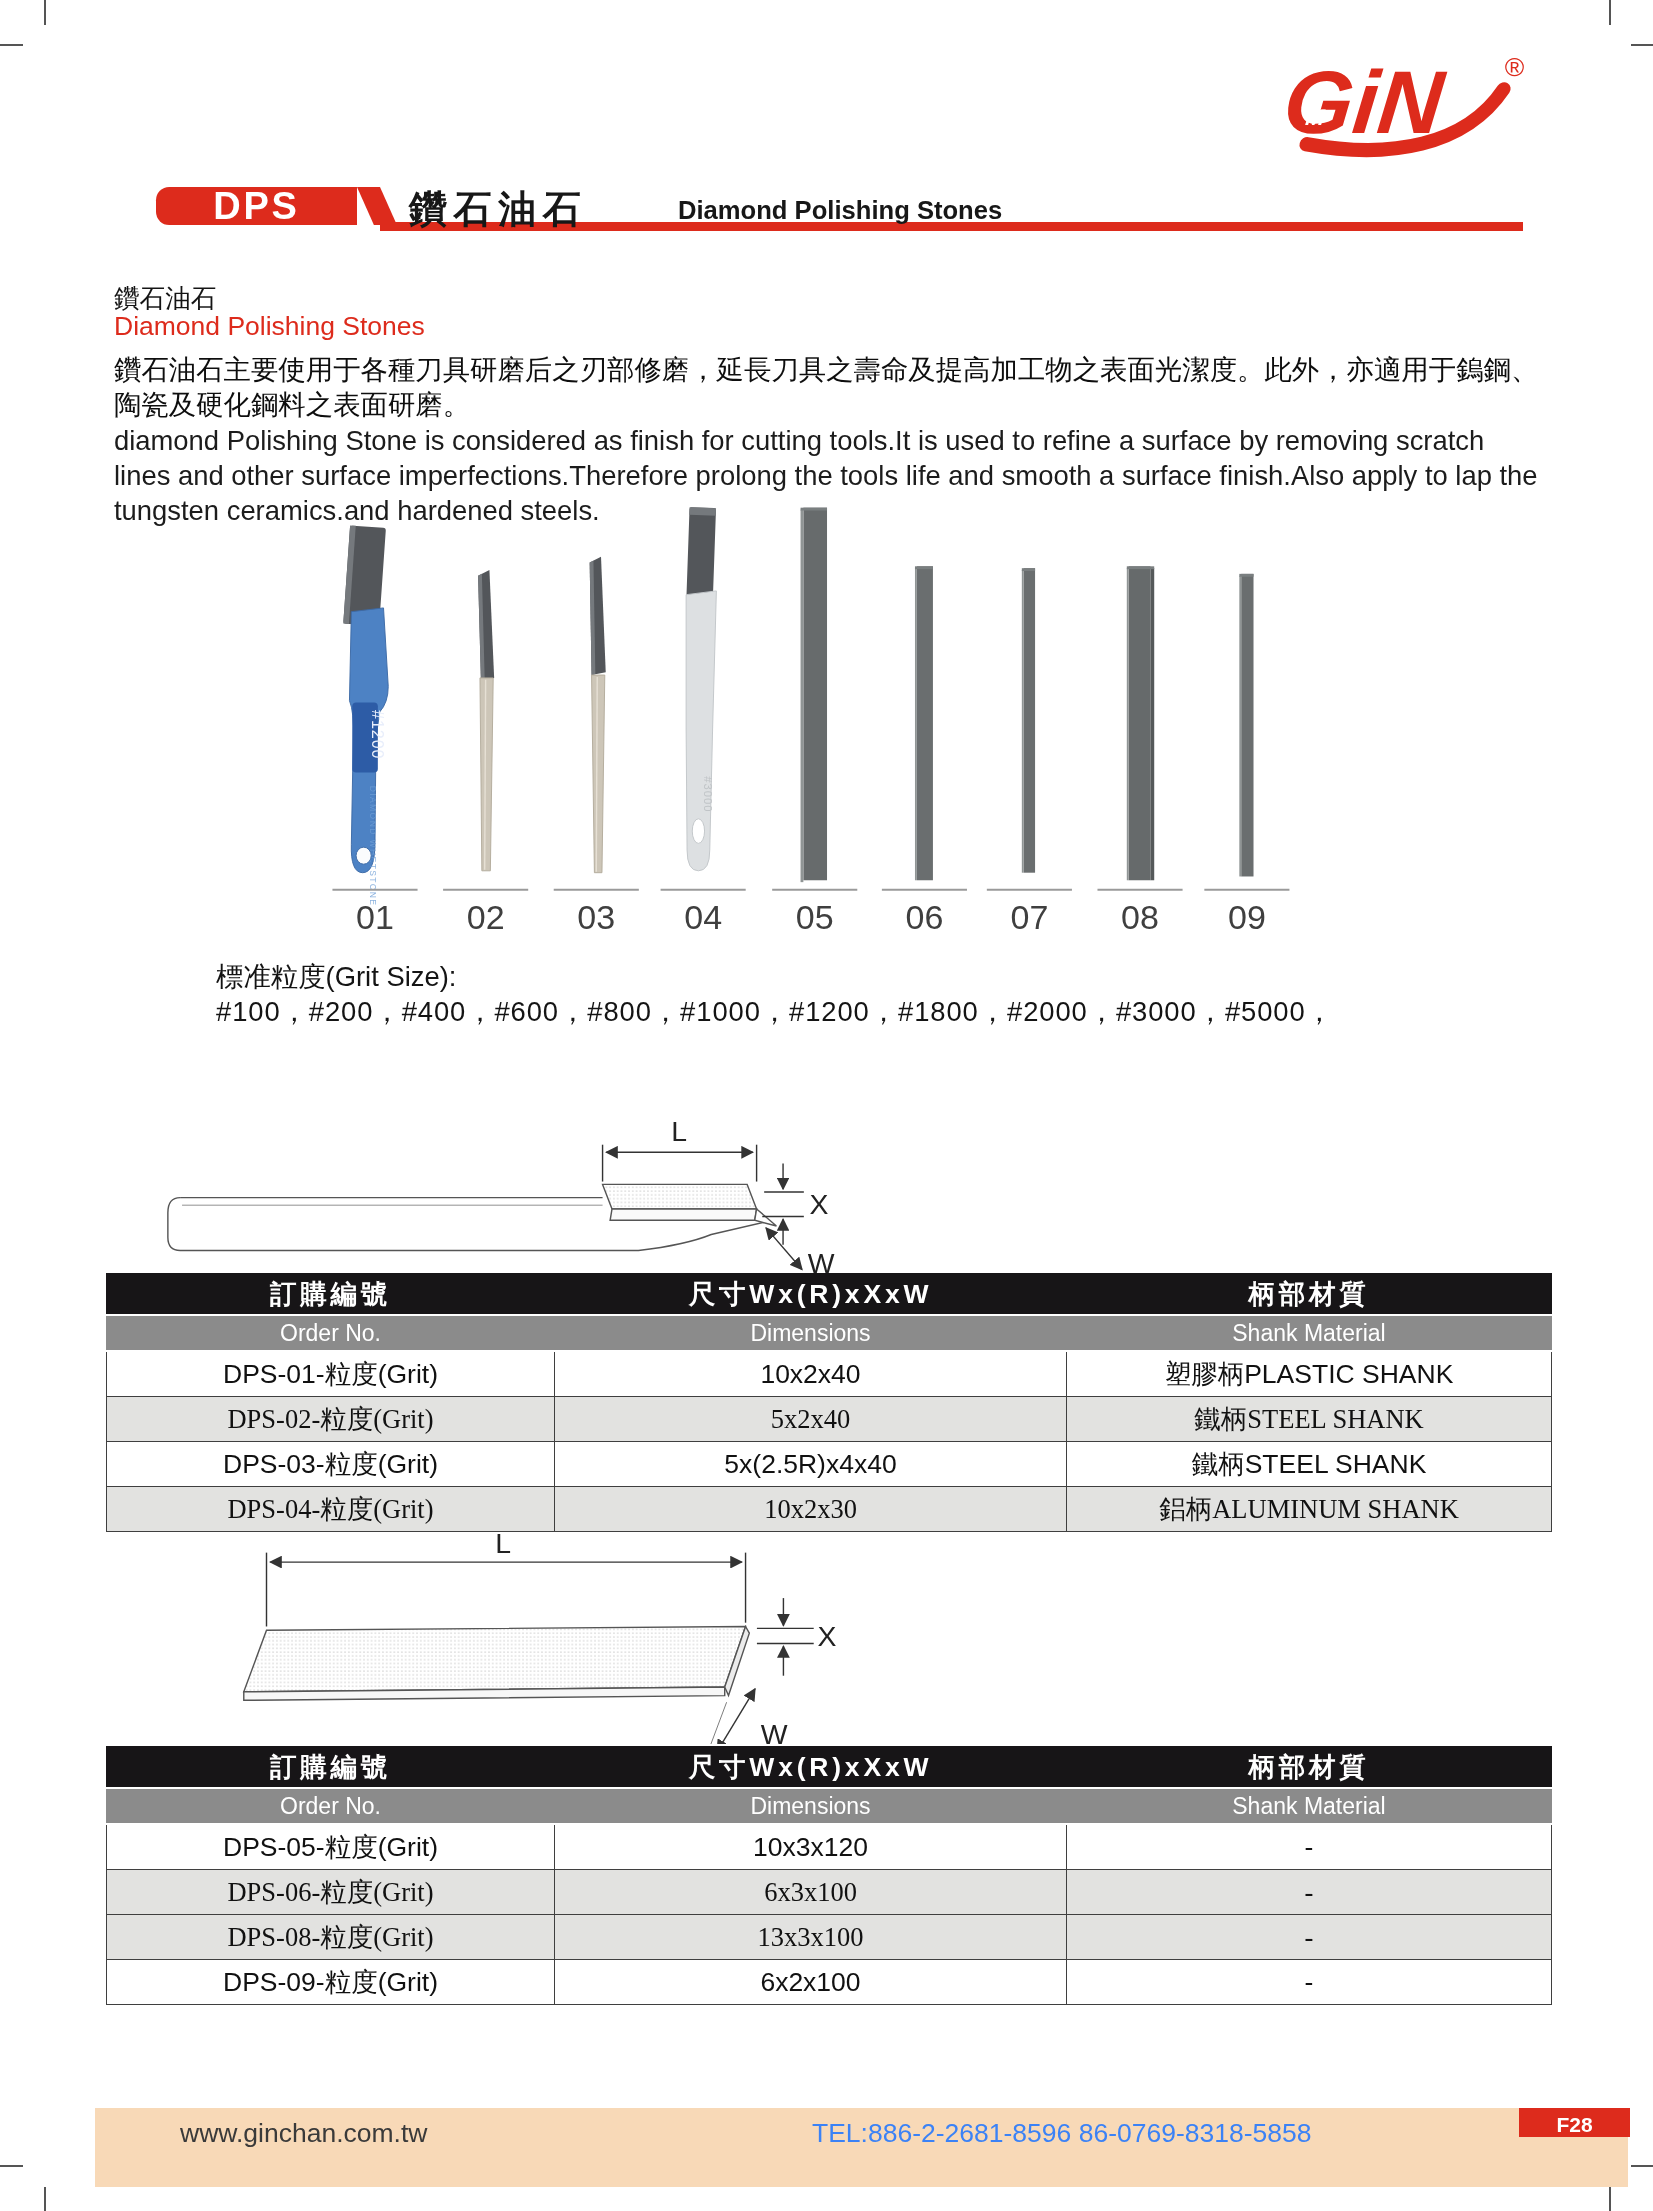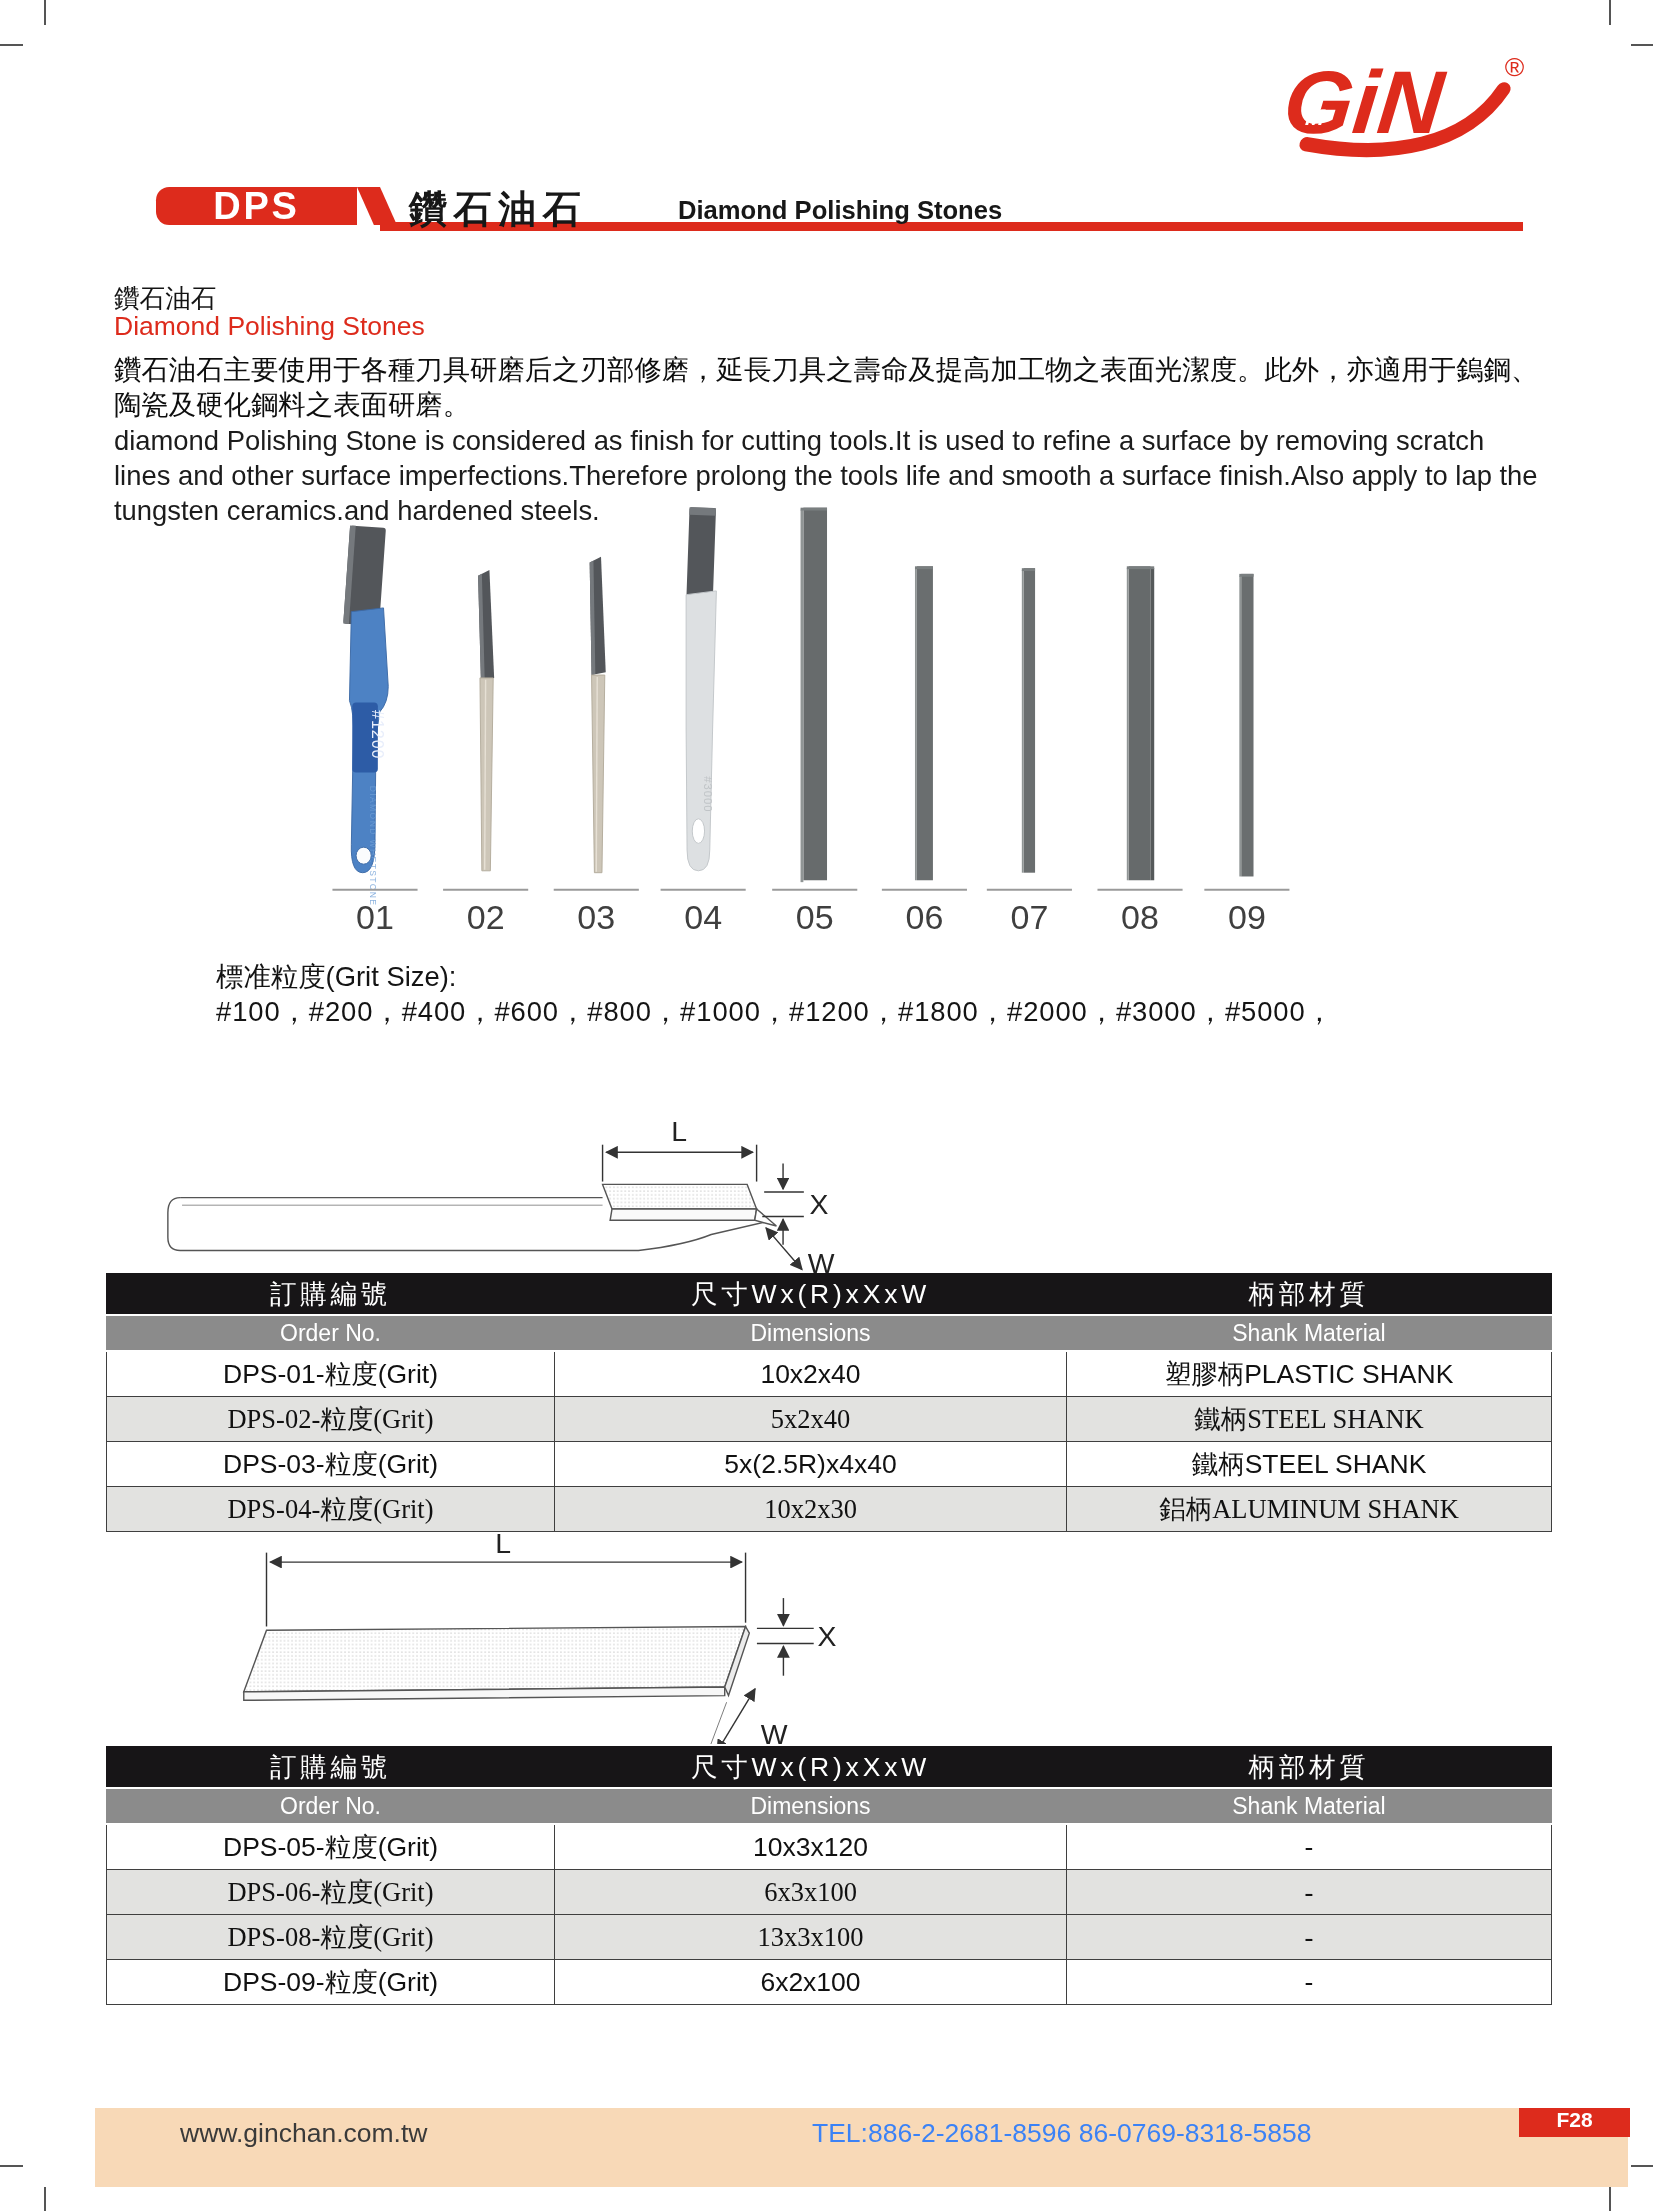--- a/index.html
+++ b/index.html
@@ -39,35 +39,35 @@
   .grit-label{left:216px;top:959px;font-size:27.4px;color:#141414;}
   .grit-sizes{left:216px;top:994px;font-size:27.4px;letter-spacing:0.9px;color:#141414;}
   
   .products-svg{left:208px;top:502px;}
   .diagram1-svg{left:151px;top:1088px;}
   .diagram2-svg{left:151px;top:1526px;}
   
   .ptable{position:absolute;left:106px;border-collapse:collapse;table-layout:fixed;
     width:1444px;font-size:26.5px;color:#111;}
   .ptable td{text-align:center;vertical-align:middle;border:1.9px solid var(--line);padding:0;}
-  .ptable tr.hzh td{background:var(--tbl-black);color:#fff;font-weight:normal;height:40px;
+  .ptable tr.hzh td{background:var(--tbl-black);color:#fff;font-weight:bold;height:40px;
     font-size:26.5px;border-color:var(--tbl-black);border-bottom:2.8px solid #fff;letter-spacing:3.8px;}
   .ptable tr.hen td{background:var(--tbl-gray);color:#fff;height:34px;font-size:23px;
     border-color:var(--tbl-gray);border-bottom:2.8px solid #fff;letter-spacing:0;}
   .ptable tr.hzh td + td,.ptable tr.hen td + td{border-left:1.9px solid #fff;}
   .ptable tr.dr td{height:44px;background:#fff;}
   .ptable tr.dr.alt td{background:var(--row-alt);font-family:Liberation Serif, serif;}
   .t1{top:1273px;}
   .t2{top:1746px;}
   
   .footer-band{left:95px;top:2108px;width:1533px;height:79px;background:var(--peach);}
   .footer-web{left:180px;top:2118px;font-size:26.5px;color:#3a3a3a;}
   .footer-tel{left:812px;top:2118px;font-size:26.5px;color:#3b82f6;}
   .footer-page{left:1519px;top:2108px;width:111px;height:29px;background:var(--red);
-    color:#fff;font-weight:bold;font-size:21px;display:flex;align-items:flex-start;justify-content:center;}
+    color:#fff;font-weight:bold;font-size:21px;display:flex;align-items:flex-end;justify-content:center;}
   svg text{font-family:"Liberation Sans","DejaVu Sans",sans-serif;}
 </style>
 </head>
 <body>
 
 <div class="cmark" style="left:44px;top:0;width:1.9px;height:24.6px;"></div>
 <div class="cmark" style="left:0;top:44px;width:23px;height:1.9px;"></div>
 <div class="cmark" style="left:1609px;top:0;width:1.9px;height:24.6px;"></div>
 <div class="cmark" style="left:1631px;top:44px;width:23px;height:1.9px;"></div>
 <div class="cmark" style="left:44px;top:2187px;width:1.9px;height:24.6px;"></div>

